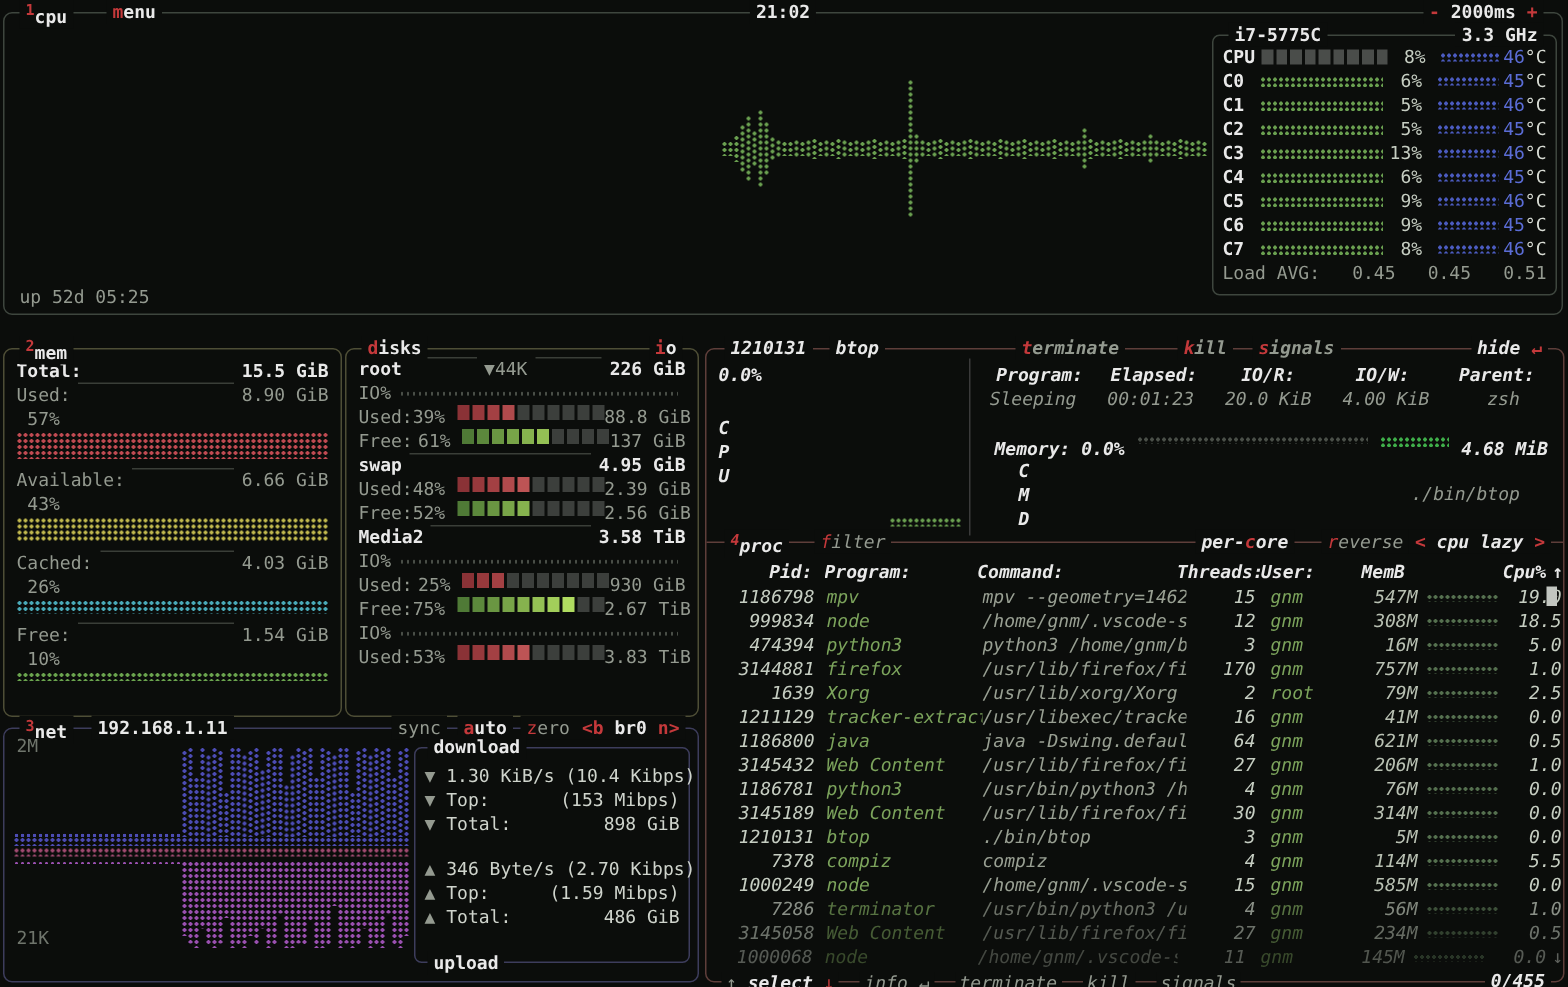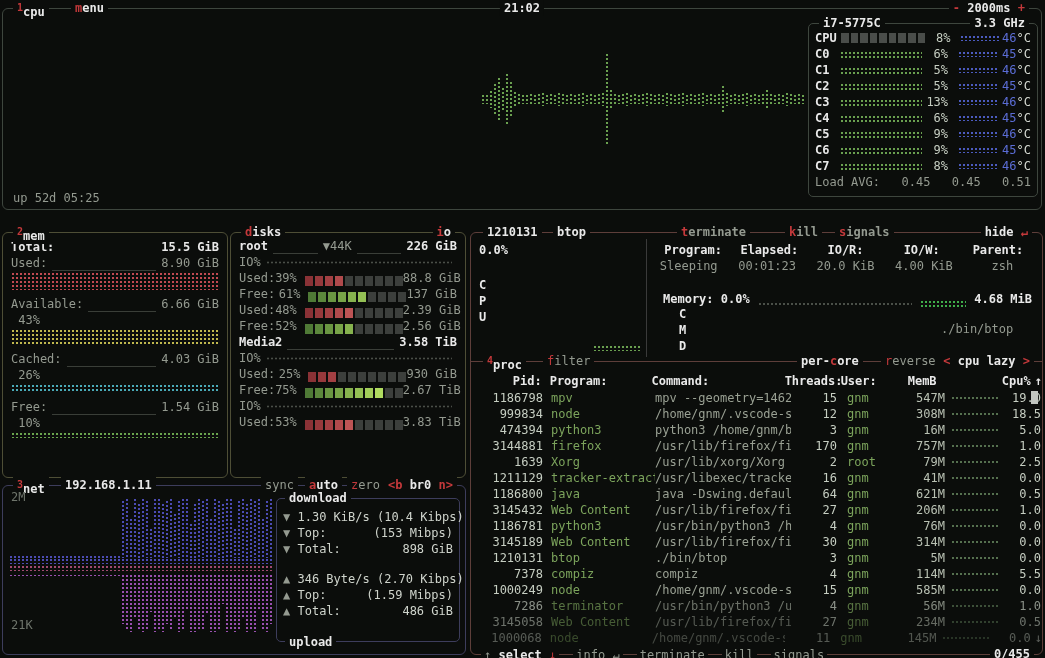--- a/index.html
+++ b/index.html
@@ -11,21 +11,21 @@
       color:#e9e9e9;white-space:nowrap;line-height:16px;}
   .bb{top:auto !important;bottom:-9px;}
   .red{color:#c4393b;}
   sup.red{font-weight:bold;}
   span.hk{display:inline-block;}
   .hk::first-letter{color:#c4393b;}
   .gray{color:#949a90;font-weight:normal;}
   .dim{color:#6f756c;}
   .bold{font-weight:bold;color:#e9e9e9;}
   .blue{color:#5b6dd6;}
-  .row{display:flex;align-items:flex-end;height:16px;line-height:16px;white-space:nowrap;}
+  .row{display:flex;align-items:flex-start;height:16px;line-height:16px;white-space:nowrap;}
   .leader{flex:1;height:1px;background:#3a3e38;margin:0 5px;}
   .dotleader{flex:1;height:5px;margin:0 5px;align-self:center;
     background-image:radial-gradient(#4a4f48 0.8px,transparent 1px);background-size:4px 5px;}
   .dots{background-image:radial-gradient(var(--c) 1.1px,transparent 1.35px);background-size:4px 4px;}
   .blk{width:8px;height:10px;margin-left:2px;background:#4a4d4a;}
   .col{width:4px;flex:0 0 4px;}
   
   .prow{display:flex;align-items:center;height:16px;line-height:16px;padding:0 6px;white-space:nowrap;}
   .p-name{width:34px;font-weight:bold;color:#e9e9e9;}
   .p-meter{width:86px;display:flex;align-items:center;}
@@ -252,20 +252,23 @@
         <span class="bold">Total:</span>
         <span style="flex:1"></span>
         <span class="bold">15.5 GiB</span>
       </div>
       <div id="mem-entries">
           <div class="row">
             <span class="gray">Used:</span>
             <div class="leader"></div>
             <span class="gray">8.90 GiB</span>
           </div>
+          <div class="row">
+            <span class="gray">&nbsp;57%</span>
+          </div>
           <div class="dots" style="height: 18px; margin: 1px 0px 6px; --c: #c04a52;"></div>
           <div class="row">
             <span class="gray">Available:</span>
             <div class="leader"></div>
             <span class="gray">6.66 GiB</span>
           </div>
           <div class="row">
             <span class="gray">&nbsp;43%</span>
           </div>
           <div class="dots" style="height: 16px; margin: 1px 0px 6px; --c: #c0b84e;"></div>
@@ -332,20 +335,25 @@
             <span class="blk" style="background: rgb(106, 150, 66);"></span>
             <span class="blk" style="background: rgb(120, 164, 72);"></span>
             <span class="blk" style="background: rgb(134, 178, 78);"></span>
             <span class="blk" style="background: rgb(148, 192, 84);"></span>
             <span class="blk" style="background: rgb(60, 63, 60);"></span>
             <span class="blk" style="background: rgb(60, 63, 60);"></span>
             <span class="blk" style="background: rgb(60, 63, 60);"></span>
             <span class="blk" style="background: rgb(60, 63, 60);"></span>
           </div>
           <span class="gray" style="width: 62px; text-align: right;">137 GiB</span>
+        </div>
+        <div class="row">
+          <span class="bold">swap</span>
+          <div class="leader"></div>
+          <span class="bold">4.95 GiB</span>
         </div>
         <div class="row">
           <span class="gray" style="width: 44px;">Used:</span>
           <span class="gray" style="width: 32px; text-align: right; margin-right: 6px;">48%</span>
           <div style="display: flex; align-items: center; flex: 1 1 0%;">
             <span class="blk" style="background: rgb(138, 50, 54);"></span>
             <span class="blk" style="background: rgb(151, 57, 60);"></span>
             <span class="blk" style="background: rgb(163, 64, 67);"></span>
             <span class="blk" style="background: rgb(176, 74, 76);"></span>
             <span class="blk" style="background: rgb(189, 84, 85);"></span>
@@ -599,21 +607,21 @@
         <div class="row"><span class="gray">▼</span>&nbsp;<span>Top:</span><span style="flex:1"></span><span>(153 Mibps)</span></div>
         <div class="row"><span class="gray">▼</span>&nbsp;<span>Total:</span><span style="flex:1"></span><span>898 GiB</span></div>
         <div style="height:14px"></div>
         <div class="row"><span class="gray">▲</span>&nbsp;<span>346 Byte/s (2.70 Kibps)</span></div>
         <div class="row"><span class="gray">▲</span>&nbsp;<span>Top:</span><span style="flex:1"></span><span>(1.59 Mibps)</span></div>
         <div class="row"><span class="gray">▲</span>&nbsp;<span>Total:</span><span style="flex:1"></span><span>486 GiB</span></div>
       </div>
     </div>
   </div>
 
-  <div class="box" id="proc-box" style="left:470px;top:232px;width:573px;height:423px;border-color:#5e3e3a;">
+  <div class="box" id="proc-box" style="left:470px;top:232px;width:573px;height:423px;border-color:#5e3e3a;font-style:italic;">
     <span class="bt" style="left:12px">1210131</span>
     <span class="bt" style="left:82px">btop</span>
     <span class="bt gray" style="left:206px;font-weight:bold;"><span class="hk">terminate</span></span>
     <span class="bt gray" style="left:314px;font-weight:bold;"><span class="hk">kill</span></span>
     <span class="bt gray" style="left:364px;font-weight:bold;"><span class="hk">signals</span></span>
     <span class="bt" style="right:10px"><span>hide</span>&nbsp;<span class="red">↵</span></span>
 
     <div style="position:absolute;left:0;top:0;width:571px;height:128px;">
       <span class="bold" style="position:absolute;left:8px;top:10px;">0.0%</span>
       <div id="detail-cpu-vlabel">

